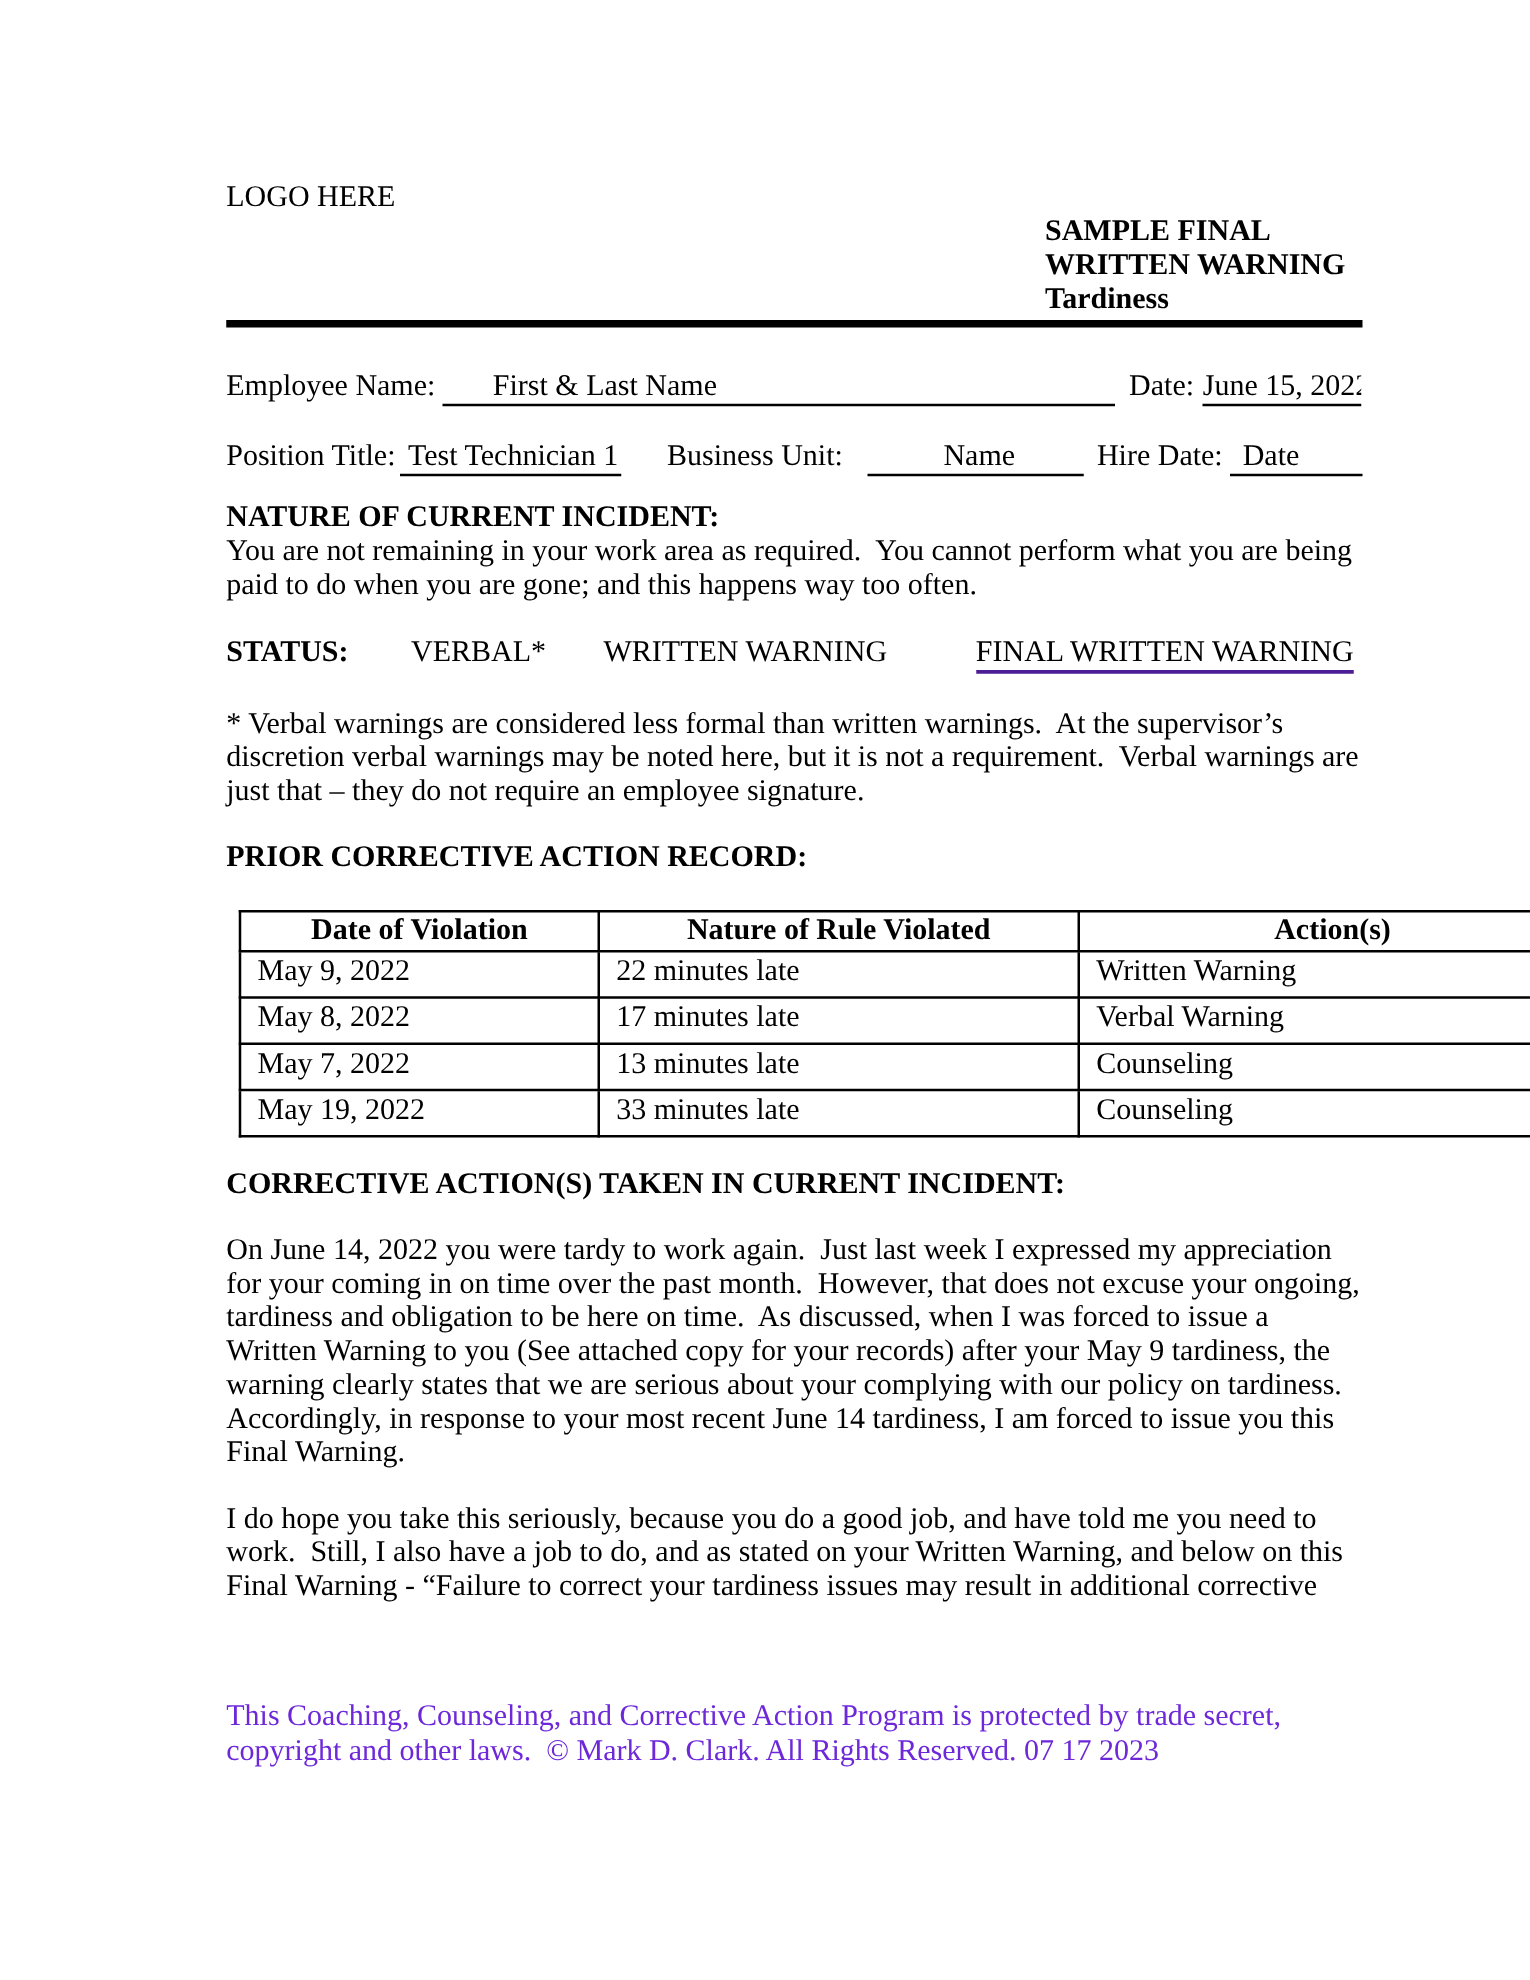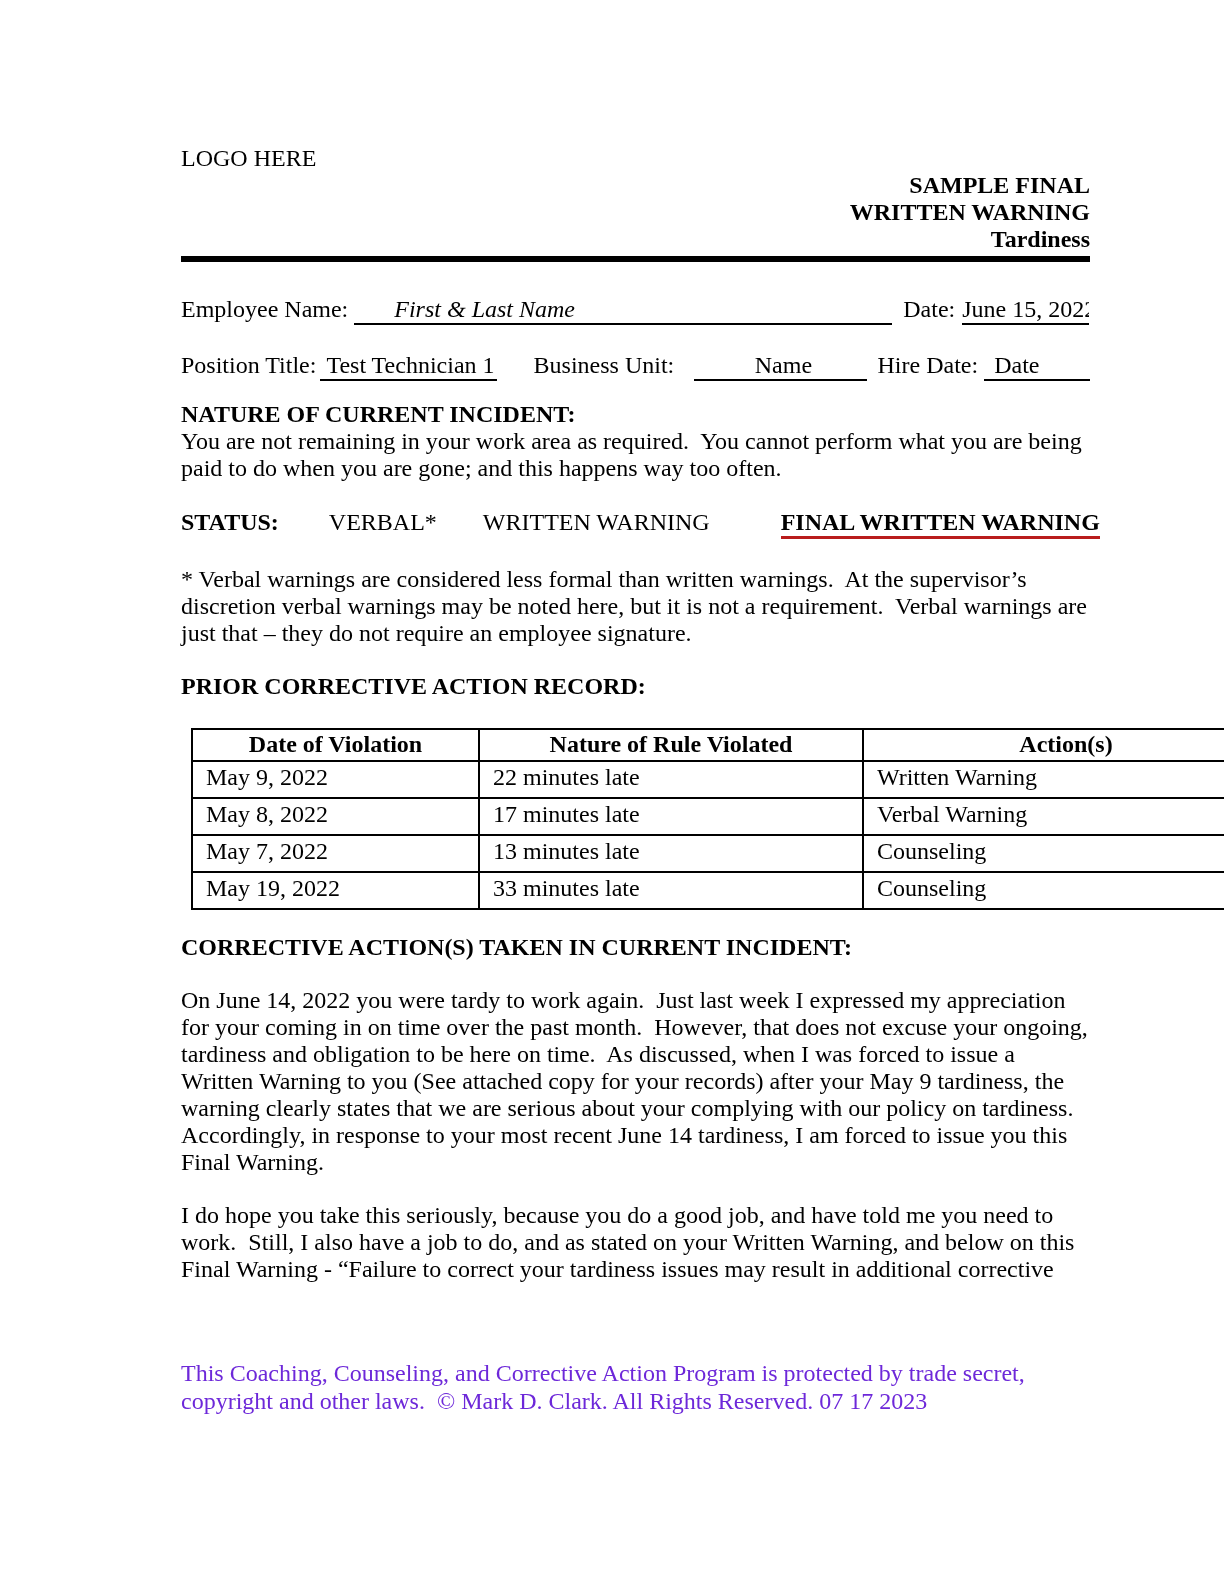--- a/index.html
+++ b/index.html
@@ -13,21 +13,21 @@
     padding: 145px 134px 0 181px;
     font-family: "Liberation Serif", "DejaVu Serif", serif;
     font-size: 24px;
     line-height: 27px;
     color: #000000;
   }
   .logo-line { font-size: 24px; }
   .title-block {
     width: 254px;
     margin-left: auto;
-    text-align: right;
+    text-align: left;
     font-weight: bold;
   }
   .doc-heading {
     text-align: center;
     padding-right: 44px;
     font-weight: bold;
   }
   .rule {
     height: 6px;
     background: #000000;
@@ -35,36 +35,36 @@
   }
   .field-row { display: flex; align-items: baseline; white-space: nowrap; }
   .row1 { margin-top: 34px; }
   .row2 { margin-top: 27px; }
   .blank {
     border-bottom: 2px solid #000000;
     display: inline-block;
     box-sizing: border-box;
     overflow: hidden;
   }
-  .name-blank   { width: 538px; margin-left: 6px;  padding-left: 40px; font-style: italic; }
+  .name-blank   { width: 538px; margin-left: 6px;  padding-left: 40px; }
   .date-label   { margin-left: 11px; }
   .date-blank   { width: 127px; margin-left: 7px; }
   .pos-blank    { width: 180px; margin-left: 4px;  padding-left: 6px; }
   .bu-label     { margin-left: 37px; }
   .bu-blank     { width: 176px; margin-left: 20px; padding-left: 6px; text-align: center; }
   .hd-label     { margin-left: 11px; }
   .hd-blank     { width: 108px; margin-left: 6px;  padding-left: 10px; }
   .sec-heading { font-weight: bold; }
   .h-nature     { margin-top: 20px; }
   .para { white-space: pre-wrap; }
   .status-line { margin-top: 27px; white-space: nowrap; }
   .status-label { font-weight: bold; }
   .status-opt-1 { margin-left: 44px; }
   .status-opt-2 { margin-left: 40px; }
-  .status-opt-3 { margin-left: 65px; font-weight: bold; border-bottom: 3px solid #b91c1c; padding-bottom: 1px; margin-top: 28px; }
+  .status-opt-3 { margin-left: 65px; font-weight: normal; border-bottom: 3px solid #4c1d95; padding-bottom: 1px; margin-top: 28px; }
   .verbal-note { margin-top: 30px; }
   .h-prior { margin-top: 26px; }
   table.prior {
     margin-top: 28px;
     margin-left: 10px;
     width: 1077px;
     table-layout: fixed;
     border-collapse: collapse;
   }
   table.prior th, table.prior td {

